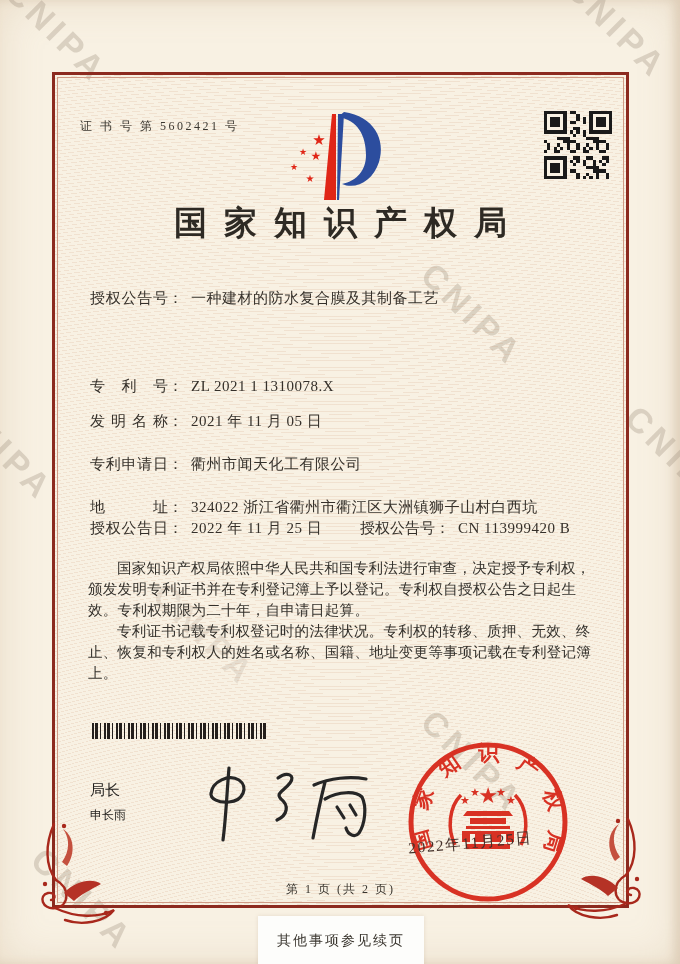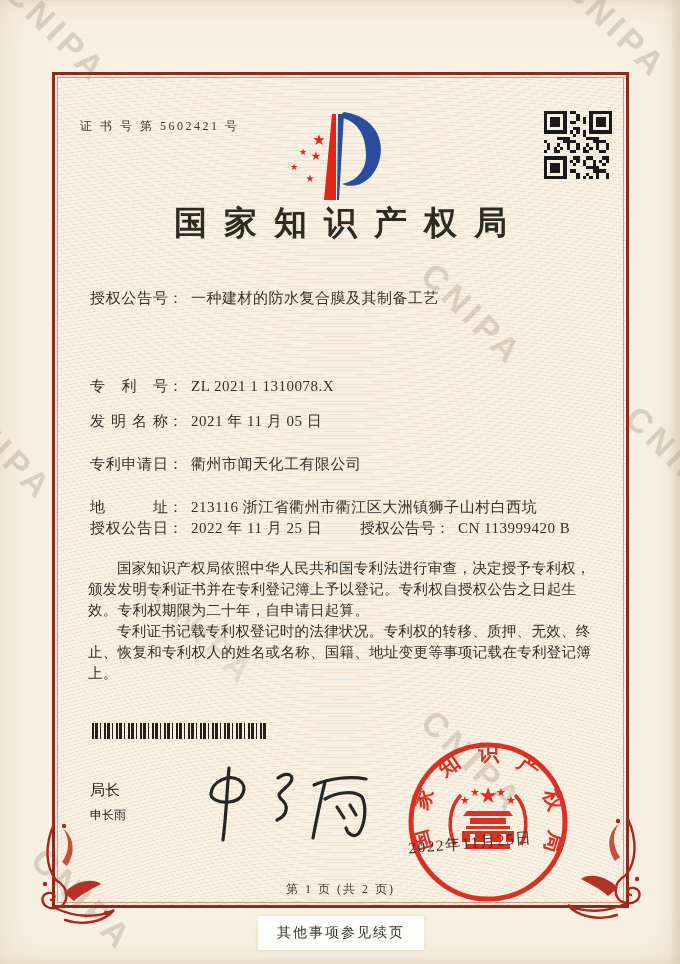--- a/index.html
+++ b/index.html
@@ -60,21 +60,21 @@
     transform:rotate(-5deg);white-space:nowrap;
   }
   .ornament{position:absolute;z-index:4;pointer-events:none;}
   .orn-left{left:34px;top:820px;}
   .orn-right{left:534px;top:815px;transform:scaleX(-1);}
   .page-num{
     position:absolute;z-index:3;left:52px;top:881px;width:577px;
     text-align:center;font-size:12px;letter-spacing:2px;color:#3a362f;
   }
   .cont-box{
-    position:absolute;z-index:3;left:258px;top:916px;width:166px;height:34px;
+    position:absolute;z-index:3;left:258px;top:916px;width:166px;height:49px;
     background:#fdfdfb;display:flex;align-items:center;justify-content:center;
     box-shadow:0 0 4px rgba(120,90,60,.15);
   }
   .cont-box span{font-size:14px;letter-spacing:2px;color:#3a362f;}
 </style>
 </head>
 <body>
 
 <div class="page">
 
@@ -214,21 +214,21 @@
   <div class="frow" style="top:376px">
     <span class="flabel">专利号</span><span class="fcolon">：</span><span class="fvalue">ZL 2021 1 1310078.X</span>
   </div>
   <div class="frow" style="top:411px">
     <span class="flabel">发明名称</span><span class="fcolon">：</span><span class="fvalue">2021 年 11 月 05 日</span>
   </div>
   <div class="frow" style="top:454px">
     <span class="flabel">专利申请日</span><span class="fcolon">：</span><span class="fvalue">衢州市闻天化工有限公司</span>
   </div>
   <div class="frow" style="top:497px">
-    <span class="flabel">地址</span><span class="fcolon">：</span><span class="fvalue">213116 浙江省衢州市衢江区大洲镇狮子山村白西坑</span>
+    <span class="flabel">地址</span><span class="fcolon">：</span><span class="fvalue">324022 浙江省衢州市衢江区大洲镇狮子山村白西坑</span>
   </div>
   <div class="frow" style="top:518px">
     <span class="flabel">授权公告日</span><span class="fcolon">：</span><span class="fvalue">2022 年 11 月 25 日</span>
     <span class="fgroup2">
       <span>授权公告号</span><span class="fcolon">：</span><span class="fvalue">CN 113999420 B</span>
     </span>
   </div>
 
   <div class="paras">
     <p>国家知识产权局依照中华人民共和国专利法进行审查，决定授予专利权，颁发发明专利证书并在专利登记簿上予以登记。专利权自授权公告之日起生效。专利权期限为二十年，自申请日起算。</p>

